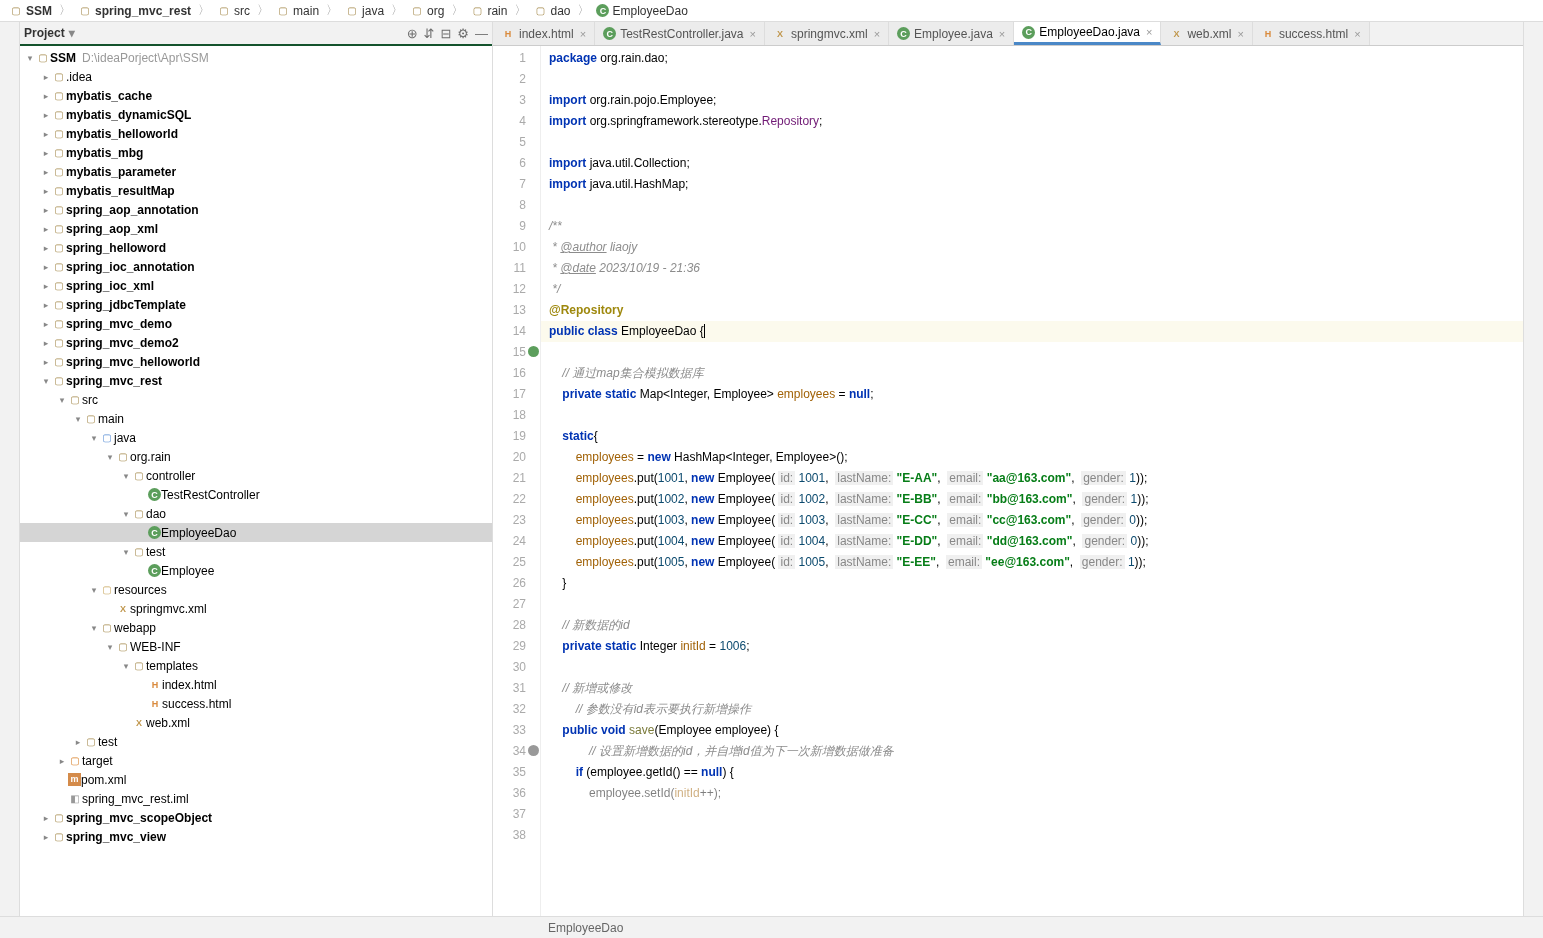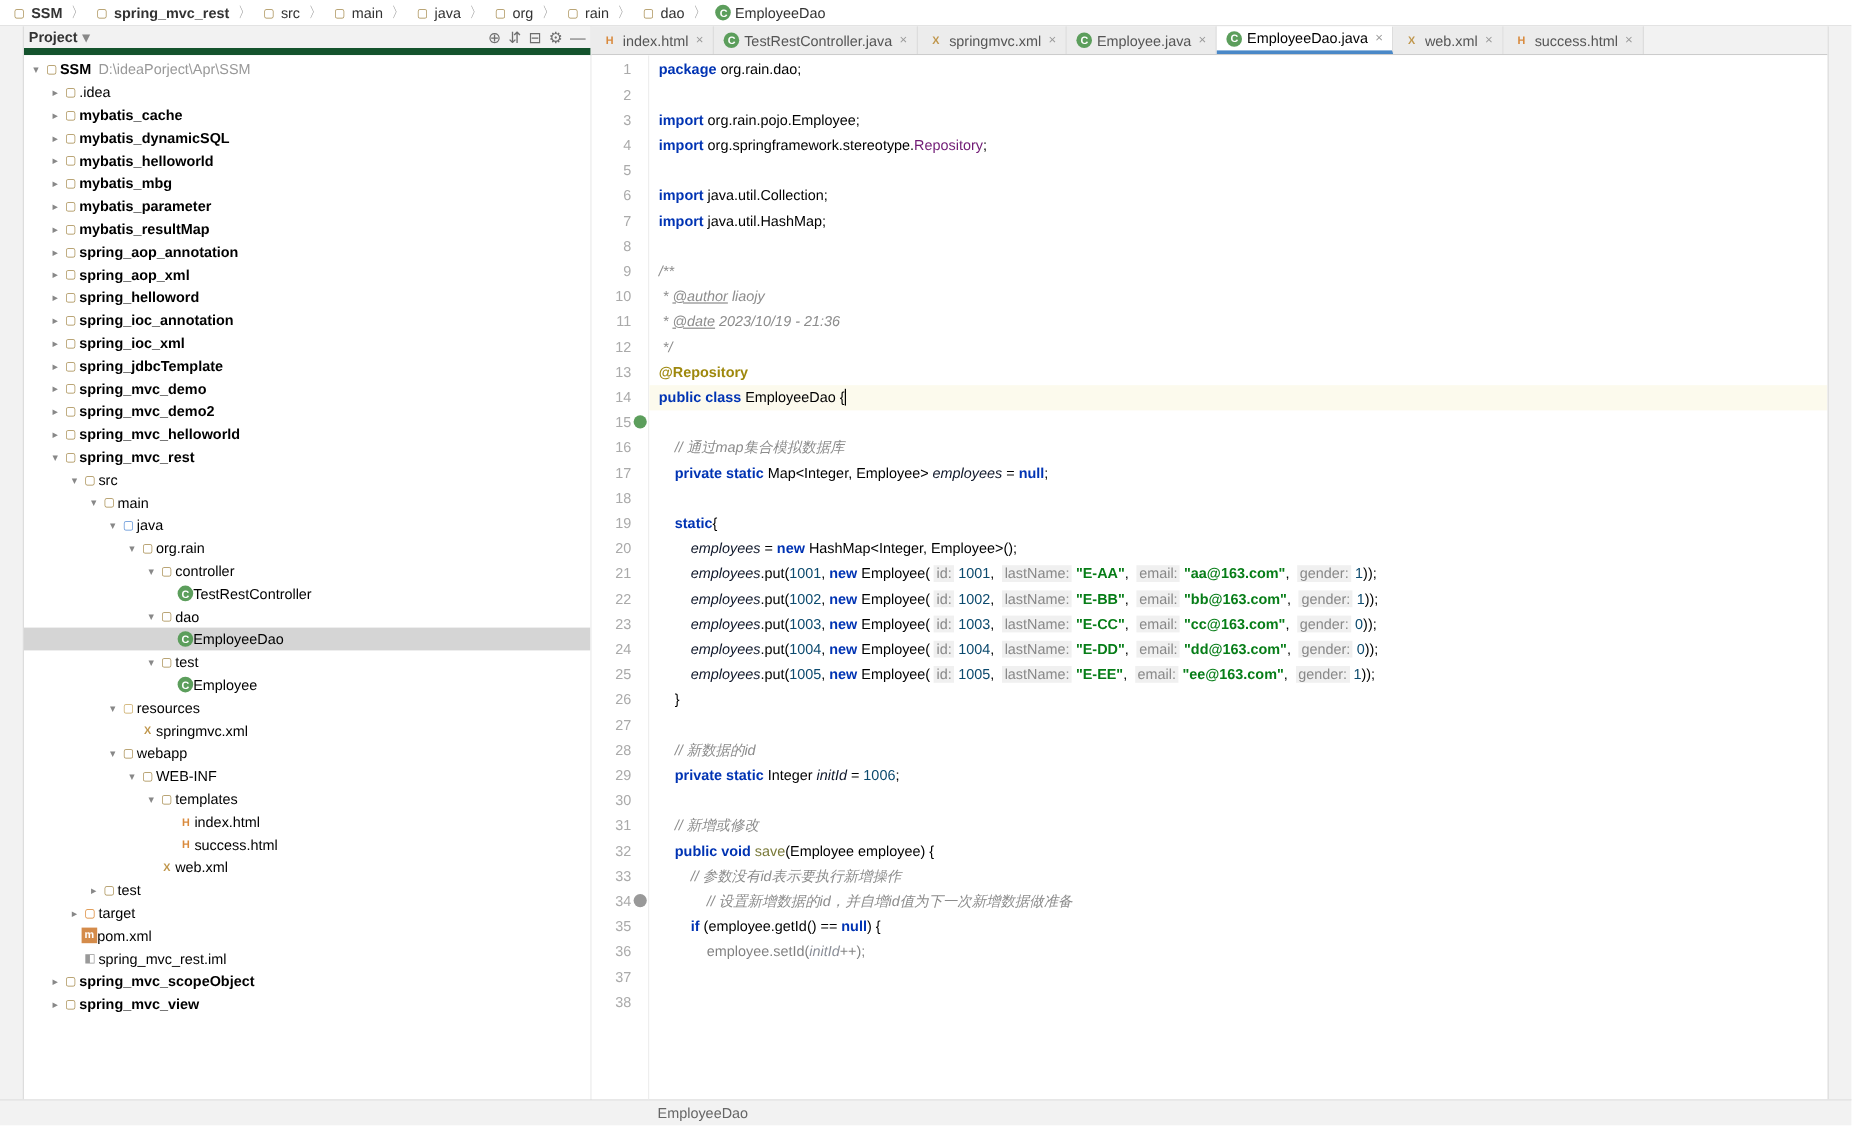--- a/index.html
+++ b/index.html
@@ -11,21 +11,21 @@
 .fi-folder { color:#a68b4e; }
 .fi-c { background:#5c9e5c; color:#fff; border-radius:50%; width:13px; height:13px; font-size:9px; font-weight:bold; }
 .fi-html { color:#d98a3d; font-weight:bold; font-size:9px; }
 .fi-xml { color:#c0974d; font-weight:bold; font-size:9px; }
 .fi-m { background:#d48b4a; color:#fff; width:13px; height:13px; font-size:9px; font-weight:bold; text-align:center; line-height:13px; }
 .fi-iml { color:#999; }
 
 .main-area { display:flex; height:calc(100% - 22px - 22px); }
 .left-bar { width:20px; background:#f2f2f2; border-right:1px solid #ddd; }
 .project-panel { width:473px; border-right:1px solid #ddd; display:flex; flex-direction:column; }
-.project-header { height:24px; background:#f2f2f2; border-bottom:6px solid #14532d; display:flex; align-items:center; padding:0 4px; justify-content:space-between;text-align:right; }
+.project-header { height:24px; background:#f2f2f2; border-bottom:2px solid #14532d; display:flex; align-items:center; padding:0 4px; justify-content:space-between;text-align:right; }
 .project-header .title { display:flex; align-items:center; gap:4px; font-weight:bold; color:#333; }
 .project-header .tools { display:flex; gap:6px; color:#6e6e6e; }
 .project-header .tools span { cursor:pointer; font-size:13px; }
 .tree { flex:1; overflow:auto; padding:2px 0; background:#fff; }
 .tree-item { display:flex; align-items:center; height:19px; padding-right:4px; white-space:nowrap; cursor:default; }
 .tree-item.sel { background:#d5d5d5; }
 .tree-arrow { width:12px; text-align:center; color:#888; font-size:9px; display:inline-block; }
 .tree-label { color:#000; }
 .tree-item .bold { font-weight:bold; }
 .tree-item .path { color:#999; margin-left:6px; }
@@ -42,21 +42,21 @@
 .code { flex:1; padding-top:2px; overflow:auto; }
 .code-line { height:21px; line-height:21px; padding-left:8px; white-space:pre; }
 .code-line.hl { background:#fcfaed; }
 .kw { color:#0033b3; font-weight:bold; }
 .ann { color:#9e880d;font-weight:bold; }
 .str { color:#067d17; font-weight:bold; }
 .num { color:#0c4a6e; }
 .cmt { color:#8c8c8c; font-style:italic; }
 .doc { color:#8c8c8c; font-style:italic; }
 .doctag { color:#8c8c8c; font-style:italic; text-decoration:underline; }
-.fld { font-style:italic; color:#0f172a; }
+.fld { color:#a16207; }
 .cls { color:#000; }
 .param { background:#f0f0f0; color:#888; padding:0 2px; }
 .warn { color:#701a75; }
 .mth { color:#7a7a3a; }
 .cursor { border-left:1px solid #000; animation:blink 1s step-end infinite; }
 @keyframes blink { 50% { border-color:transparent; } }
 
 .status-bar { height:22px; background:#f2f2f2; border-top:1px solid #ddd; display:flex; align-items:center; padding:0 8px; color:#666; }
 .right-bar { width:20px; background:#f2f2f2; border-left:1px solid #ddd; }
 </style>
@@ -445,22 +445,22 @@
           <div class="code-line">        <span class="fld">employees</span>.put(<span class="num">1002</span>, <span class="kw">new</span> Employee( <span class="param">id:</span> <span class="num">1002</span>,  <span class="param">lastName:</span> <span class="str">"E-BB"</span>,  <span class="param">email:</span> <span class="str">"bb@163.com"</span>,  <span class="param">gender:</span> <span class="num">1</span>));</div>
           <div class="code-line">        <span class="fld">employees</span>.put(<span class="num">1003</span>, <span class="kw">new</span> Employee( <span class="param">id:</span> <span class="num">1003</span>,  <span class="param">lastName:</span> <span class="str">"E-CC"</span>,  <span class="param">email:</span> <span class="str">"cc@163.com"</span>,  <span class="param">gender:</span> <span class="num">0</span>));</div>
           <div class="code-line">        <span class="fld">employees</span>.put(<span class="num">1004</span>, <span class="kw">new</span> Employee( <span class="param">id:</span> <span class="num">1004</span>,  <span class="param">lastName:</span> <span class="str">"E-DD"</span>,  <span class="param">email:</span> <span class="str">"dd@163.com"</span>,  <span class="param">gender:</span> <span class="num">0</span>));</div>
           <div class="code-line">        <span class="fld">employees</span>.put(<span class="num">1005</span>, <span class="kw">new</span> Employee( <span class="param">id:</span> <span class="num">1005</span>,  <span class="param">lastName:</span> <span class="str">"E-EE"</span>,  <span class="param">email:</span> <span class="str">"ee@163.com"</span>,  <span class="param">gender:</span> <span class="num">1</span>));</div>
           <div class="code-line">    }</div>
           <div class="code-line"></div>
           <div class="code-line">    <span class="cmt">// 新数据的id</span></div>
           <div class="code-line">    <span class="kw">private static</span> Integer <span class="fld">initId</span> = <span class="num">1006</span>;</div>
           <div class="code-line"></div>
           <div class="code-line">    <span class="cmt">// 新增或修改</span></div>
+          <div class="code-line">        <span class="cmt">// 参数没有id表示要执行新增操作</span></div>
           <div class="code-line">    <span class="kw">public void</span> <span class="mth">save</span>(Employee employee) {</div>
-          <div class="code-line">        <span class="cmt">// 参数没有id表示要执行新增操作</span></div>
           <div class="code-line">            <span class="cmt">// 设置新增数据的id，并自增id值为下一次新增数据做准备</span></div>
           <div class="code-line">        <span class="kw">if</span> (employee.getId() == <span class="kw">null</span>) {</div>
           <div class="code-line" style="opacity: 0.5;">            employee.setId(<span class="fld">initId</span>++);</div>
         </div>
     </div>
   </div>
   <div class="right-bar"></div>
 </div>
 
 <div class="status-bar">

